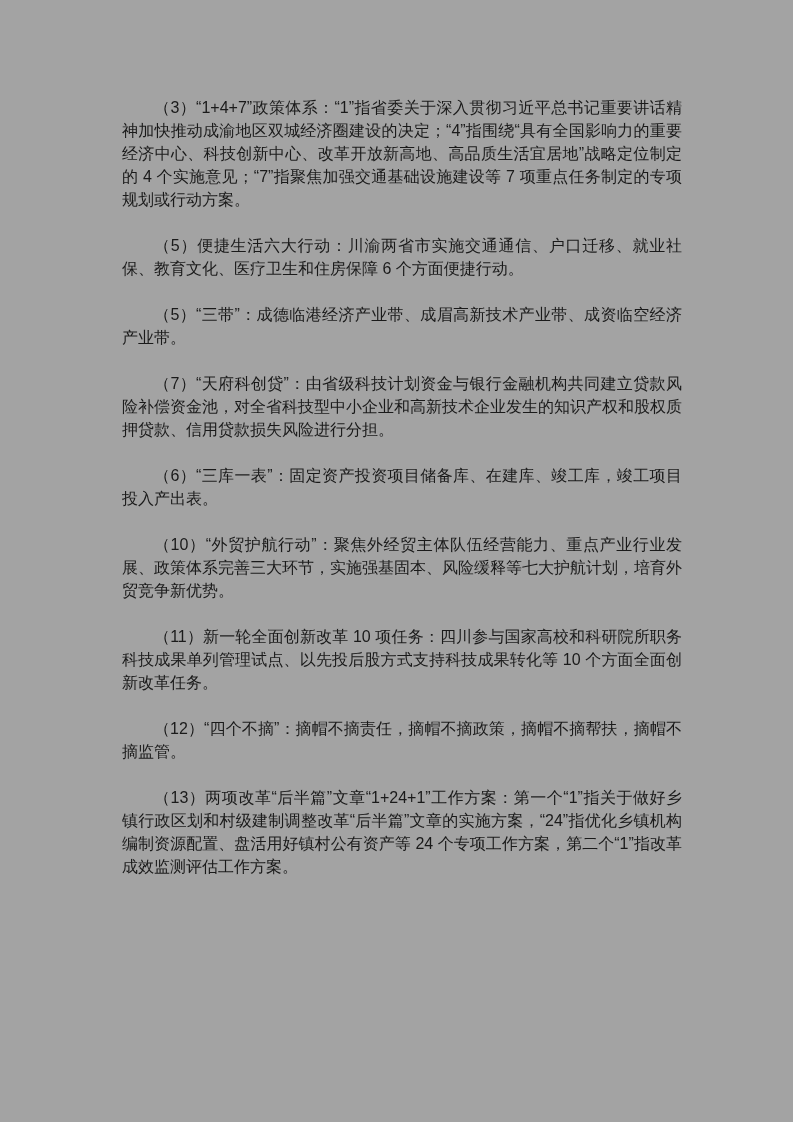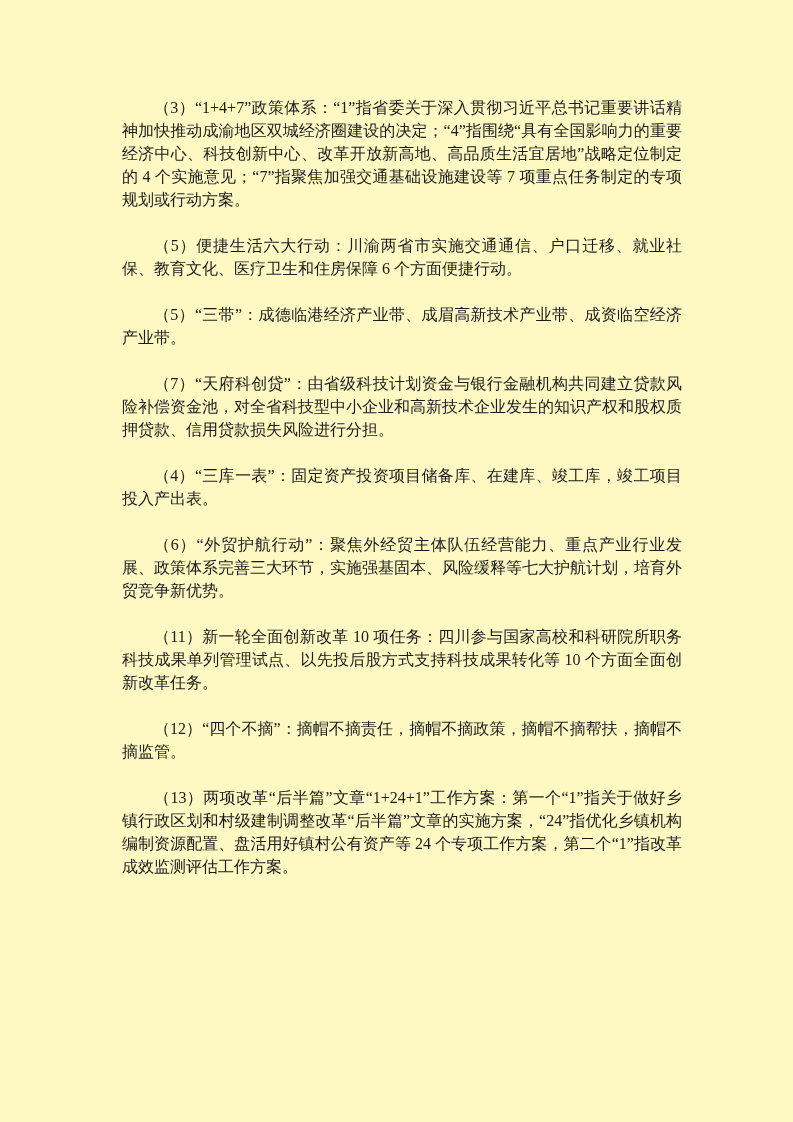--- a/index.html
+++ b/index.html
@@ -10,40 +10,40 @@
     width: 793px;
     height: 1122px;
     background: #ffffff;
     overflow: hidden;
   }
   .page {
     box-sizing: border-box;
     width: 793px;
     height: 1122px;
     padding: 96px 111px 0 122px;
-    background: #fef9c3;
-    font-family: Liberation Serif, serif;
+    background: #a3a3a3;
+    font-family: Liberation Sans, sans-serif;
     font-size: 16px;
     line-height: 23px;
     color: #1a1a1a;
   }
   .para {
     margin: 0 0 23px 0;
     text-align: justify;
     text-indent: 2em;
     word-break: normal;
     overflow-wrap: break-word;
   }
 </style>
 </head>
 <body>
 
 <div class="page">
   <p class="para">（3）“1+4+7”政策体系：“1”指省委关于深入贯彻习近平总书记重要讲话精神加快推动成渝地区双城经济圈建设的决定；“4”指围绕“具有全国影响力的重要经济中心、科技创新中心、改革开放新高地、高品质生活宜居地”战略定位制定的 4 个实施意见；“7”指聚焦加强交通基础设施建设等 7 项重点任务制定的专项规划或行动方案。</p>
   <p class="para">（5）便捷生活六大行动：川渝两省市实施交通通信、户口迁移、就业社保、教育文化、医疗卫生和住房保障 6 个方面便捷行动。</p>
   <p class="para">（5）“三带”：成德临港经济产业带、成眉高新技术产业带、成资临空经济产业带。</p>
   <p class="para">（7）“天府科创贷”：由省级科技计划资金与银行金融机构共同建立贷款风险补偿资金池，对全省科技型中小企业和高新技术企业发生的知识产权和股权质押贷款、信用贷款损失风险进行分担。</p>
-  <p class="para">（4）“三库一表”：固定资产投资项目储备库、在建库、竣工库，竣工项目投入产出表。</p>
-  <p class="para">（6）“外贸护航行动”：聚焦外经贸主体队伍经营能力、重点产业行业发展、政策体系完善三大环节，实施强基固本、风险缓释等七大护航计划，培育外贸竞争新优势。</p>
+  <p class="para">（6）“三库一表”：固定资产投资项目储备库、在建库、竣工库，竣工项目投入产出表。</p>
+  <p class="para">（10）“外贸护航行动”：聚焦外经贸主体队伍经营能力、重点产业行业发展、政策体系完善三大环节，实施强基固本、风险缓释等七大护航计划，培育外贸竞争新优势。</p>
   <p class="para">（11）新一轮全面创新改革 10 项任务：四川参与国家高校和科研院所职务科技成果单列管理试点、以先投后股方式支持科技成果转化等 10 个方面全面创新改革任务。</p>
   <p class="para">（12）“四个不摘”：摘帽不摘责任，摘帽不摘政策，摘帽不摘帮扶，摘帽不摘监管。</p>
   <p class="para">（13）两项改革“后半篇”文章“1+24+1”工作方案：第一个“1”指关于做好乡镇行政区划和村级建制调整改革“后半篇”文章的实施方案，“24”指优化乡镇机构编制资源配置、盘活用好镇村公有资产等 24 个专项工作方案，第二个“1”指改革成效监测评估工作方案。</p>
 </div>
 
 </body></html>

